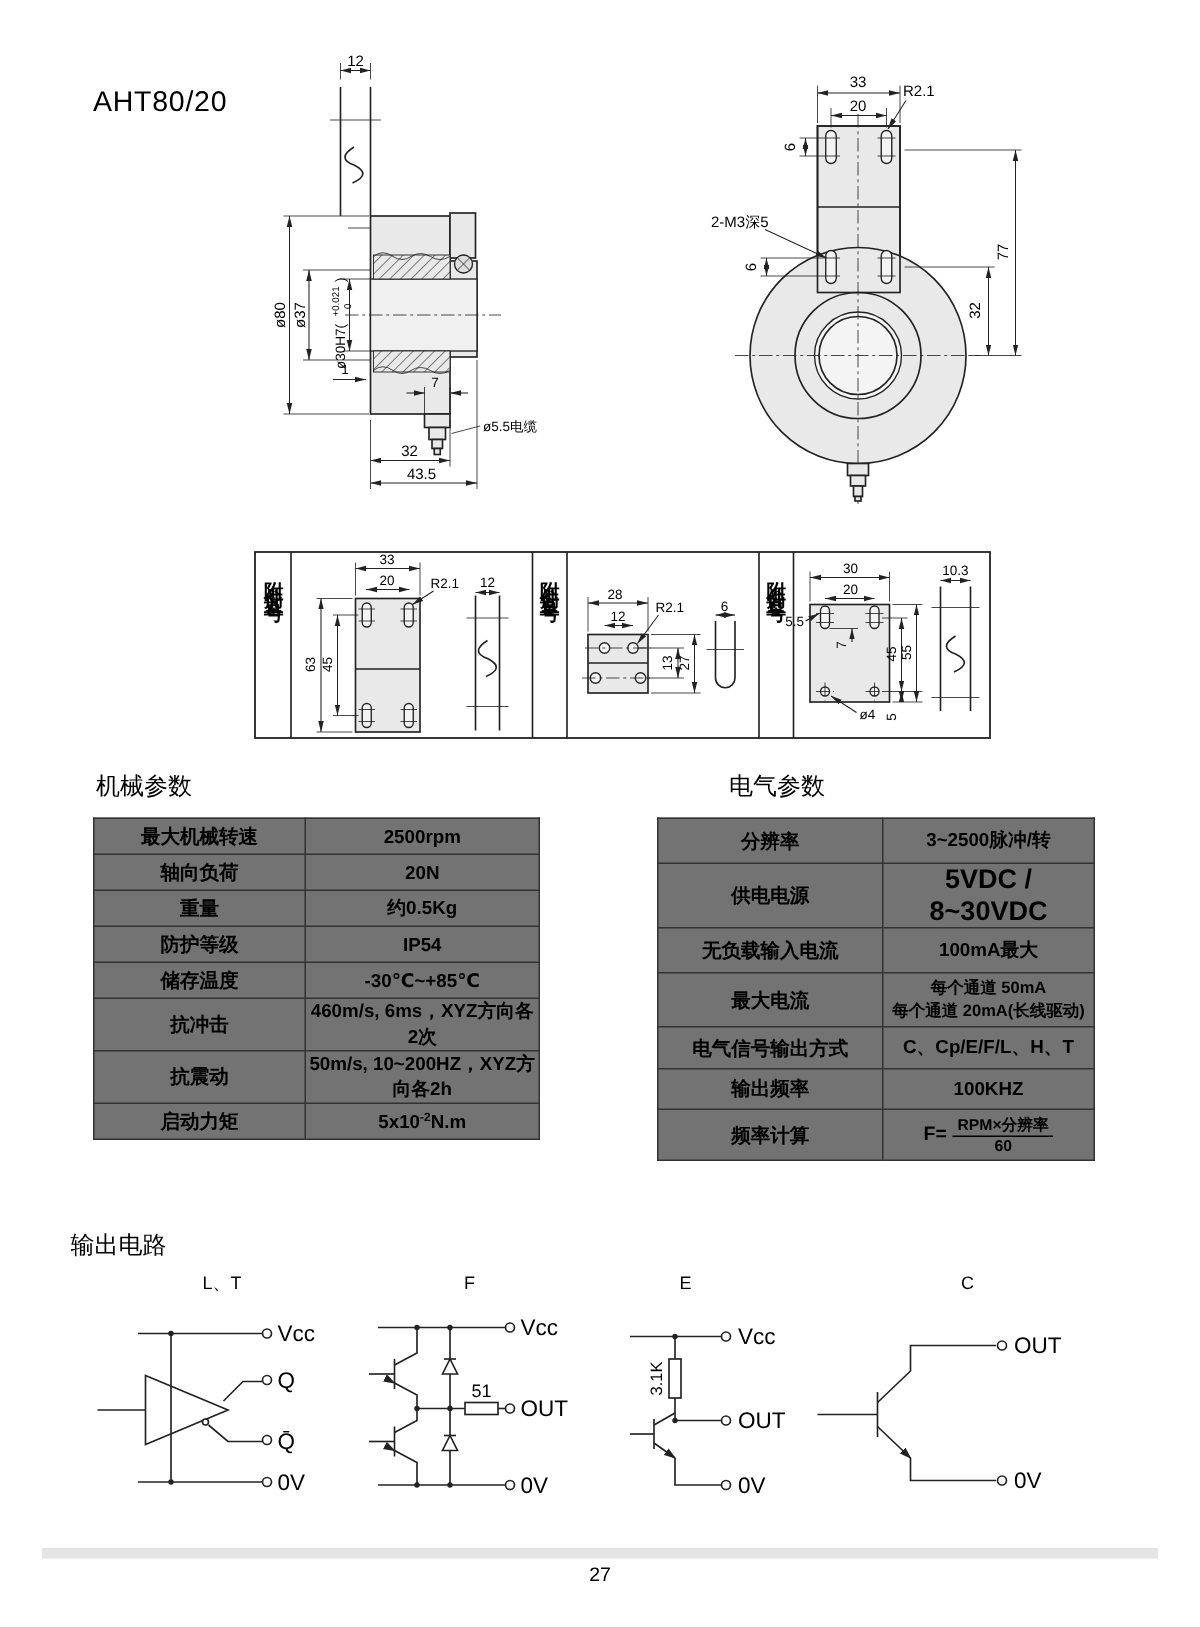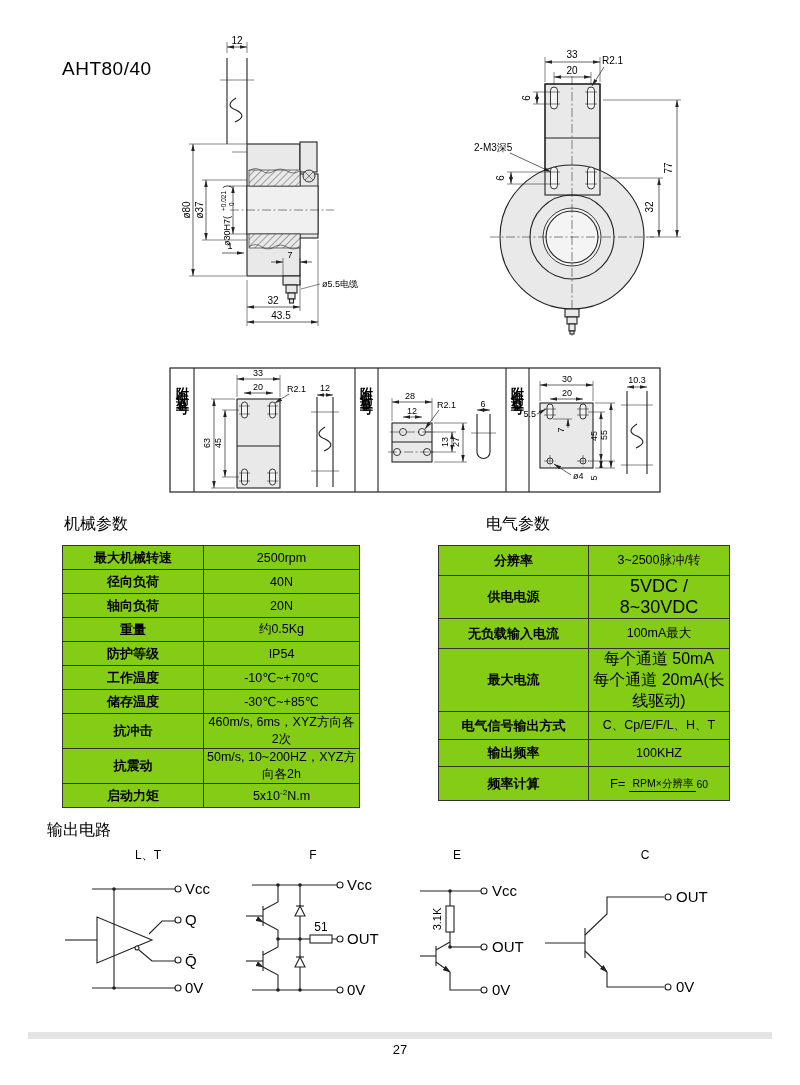--- a/index.html
+++ b/index.html
@@ -18,29 +18,29 @@
   .dim  { stroke:#222; stroke-width:0.7; fill:none; }
   .cl   { stroke:#222; stroke-width:0.55; stroke-dasharray:9 2.5 2 2.5; fill:none; }
   .w    { stroke:#222; stroke-width:1.1; fill:none; }
   .dt   { font-size:10px; fill:#000; }
   .dt9  { font-size:9px; fill:#000; }
   .term { fill:#fff; stroke:#222; stroke-width:1.1; }
   .lbl  { font-size:15px; fill:#000; }
   .clbl { font-size:12px; fill:#000; }
   .dot  { fill:#222; stroke:none; }
   .vlabel { writing-mode:vertical-rl; text-orientation:upright; font-size:13px; letter-spacing:5px; font-weight:600; }
-  table.params { border-collapse:collapse; table-layout:fixed; background:#84cc16; }
+  table.params { border-collapse:collapse; table-layout:fixed; background:#737373; }
   table.params td { border:1px solid #333; text-align:center; vertical-align:middle; padding:0 2px; height:24px; }
   .mech { left:62px; top:545px; width:298px; }
   .elec { left:438px; top:545px; width:292px; }
   td.pl { font-size:13px; font-weight:600; }
-  td.pv { font-size:12.5px; }
+  td.pv { font-size:12.5px;font-weight:bold; }
   .sm   { font-size:10.5px; }
-  .two-line div { font-size:16px; line-height:1.3;text-align:center; }
-  .frac { display:inline-flex; align-items:center; font-size:10.5px; vertical-align:middle; margin-left:4px; }
+  .two-line div { font-size:11px; line-height:1.3;text-align:center; }
+  .frac { display:inline-flex; flex-direction:column; align-items:center; font-size:10.5px; vertical-align:middle; margin-left:4px; }
   .fn { border-bottom:1px solid #000; padding:0 3px; }
   .feq { font-size:13px; }
   sup.exp { font-size:8px; }
   .footer-bar { left:28px; top:1032px; width:744px; height:7px; background:#e4e4e4; }
   .page-num { left:0; top:1042px; width:800px; text-align:center; font-size:13px; }
 </style>
 </head>
 <body>
 
 <svg class="art abs" viewBox="0 0 800 1085">
@@ -418,56 +418,48 @@
     <polyline class="w" points="585,935 607,914 607,897 664,897"></polyline>
     <polyline class="w" points="585,951 607,972" marker-end="url(#arwB)"></polyline>
     <polyline class="w" points="607,972 607,987 664,987"></polyline>
     <circle class="term" cx="668" cy="897" r="3"></circle>
     <circle class="term" cx="668" cy="987" r="3"></circle>
     <text class="lbl" x="676" y="902">OUT</text>
     <text class="lbl" x="676" y="992">0V</text>
   </g>
 </svg>
 
-<div class="abs title">AHT80/40</div>
+<div class="abs title">AHT80/20</div>
 
 <div class="abs vlabel" style="left:173px; top:377px;">附件型号A</div>
 <div class="abs vlabel" style="left:357px; top:377px;">附件型号B</div>
 <div class="abs vlabel" style="left:508px; top:377px;">附件型号C</div>
 
 <div class="abs sect" style="left:64px; top:514px;">机械参数</div>
 <table class="abs params mech">
   <colgroup>
       <col style="width:141px">
       <col>
     </colgroup>
   <tbody>
       <tr>
         <td class="pl">最大机械转速</td>
         <td class="pv">2500rpm</td>
       </tr>
   <tr>
-        <td class="pl">径向负荷</td>
-        <td class="pv">40N</td>
-      </tr>
-  <tr>
         <td class="pl">轴向负荷</td>
         <td class="pv">20N</td>
       </tr>
   <tr>
         <td class="pl">重量</td>
         <td class="pv">约0.5Kg</td>
       </tr>
   <tr>
         <td class="pl">防护等级</td>
         <td class="pv">IP54</td>
-      </tr>
-  <tr>
-        <td class="pl">工作温度</td>
-        <td class="pv">-10℃~+70℃</td>
       </tr>
   <tr>
         <td class="pl">储存温度</td>
         <td class="pv">-30℃~+85℃</td>
       </tr>
   <tr>
         <td class="pl">抗冲击</td>
         <td class="pv sm">460m/s, 6ms，XYZ方向各2次</td>
       </tr>
   <tr>

